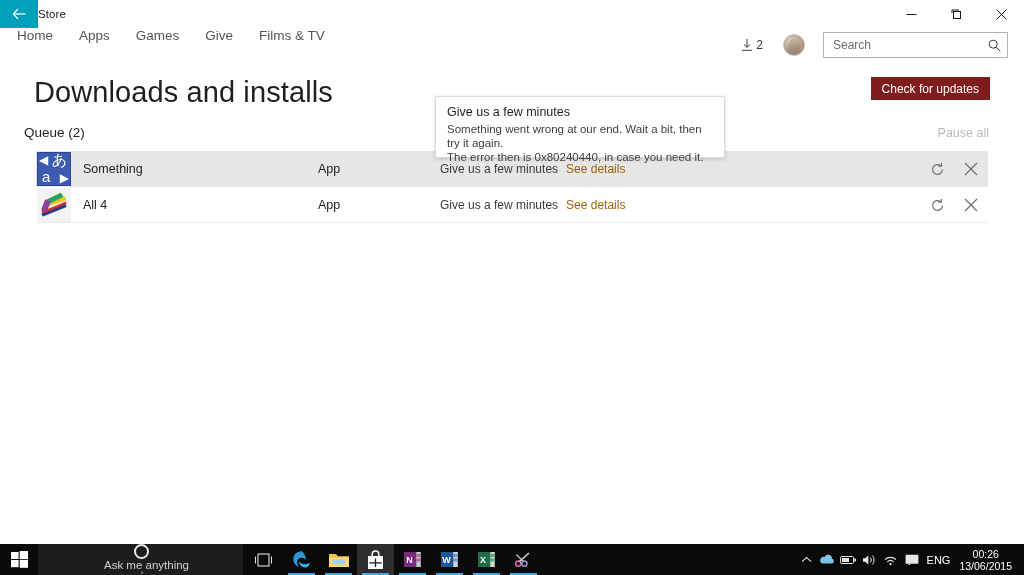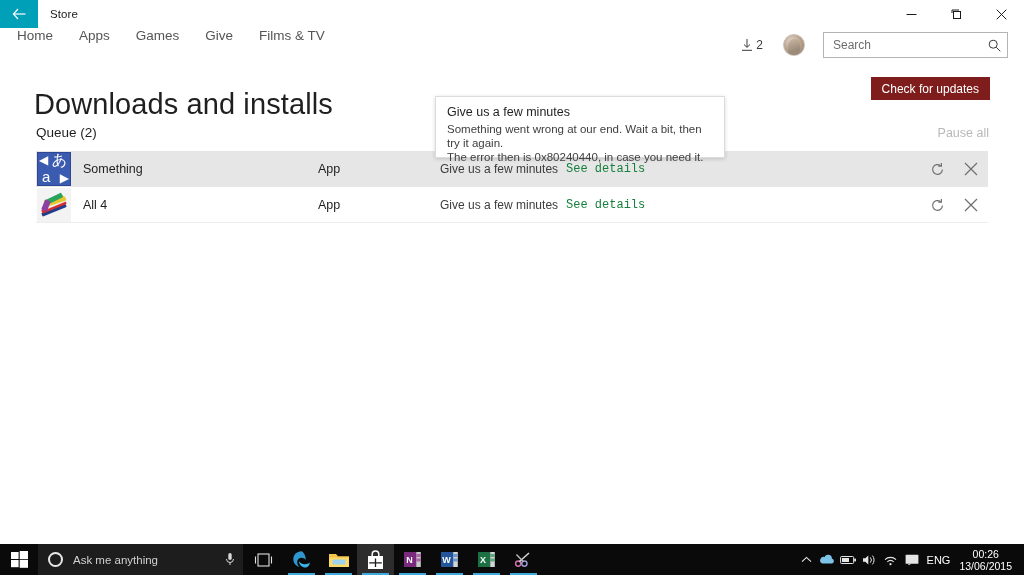--- a/index.html
+++ b/index.html
@@ -24,21 +24,21 @@
   }
   .back-btn {
     width: 38px; height: 28px;
     background: #00a0b8;
     display: flex; align-items: center; justify-content: center;
     cursor: pointer;
   }
   .back-btn svg { display: block; }
   .win-title {
     display: flex; align-items: center;
-    padding-left: 12px;
+    padding-left: 0;
     font-size: 11.5px; color: #1a1a1a;
     letter-spacing: .1px;
   }
   .win-ctrls {
     position: absolute; right: 0; top: 0;
     height: 28px; display: flex;
   }
   .win-ctrl {
     width: 45px; height: 28px;
     display: flex; align-items: center; justify-content: center;
@@ -91,34 +91,34 @@
   .searchbox input {
     border: 0; outline: 0; flex: 1;
     font-family: "Liberation Sans", sans-serif;
     font-size: 12px; color: #333;
     background: transparent;
   }
   .searchbox input::placeholder { color: #6d6d6d; }
 
   
   .page-title {
-    position: absolute; left: 34px; top: 88px;
+    position: absolute; left: 34px; top: 76px;
     font-size: 29px; font-weight: 300; color: #1f1f1f;
     letter-spacing: .1px;
   }
   .check-updates {
     position: absolute; right: 34px; top: 77px;
     background: #7f1d1d; color: #ffffff;
     border: 0; height: 23px; padding: 0 11px;
     font-family: "Liberation Sans", sans-serif;
     font-size: 12px; cursor: pointer;
   }
 
   .queue-header {
-    position: absolute; left: 36px; top: 125px;
+    position: absolute; left: 24px; top: 125px;
     font-size: 13.5px; color: #1f1f1f;
   }
   .pause-all {
     position: absolute; right: 35px; top: 126px;
     font-size: 12.5px; color: #b8b8b8;
     cursor: default;
   }
 
   
   .queue-list {
@@ -143,22 +143,22 @@
   }
   .row-type {
     width: 122px;
     font-size: 12.5px; color: #1f1f1f;
   }
   .row-status {
     font-size: 12px; color: #3c3c3c;
     white-space: nowrap;
   }
   .row-link {
-    font-size: 12px; color: #15803d;
-    margin-left: 8px; cursor: pointer; font-family: Liberation Mono, monospace;
+    font-size: 12px; color: #a16207;
+    margin-left: 8px; cursor: pointer;
   }
   .row-actions {
     position: absolute; right: 0; top: 0;
     height: 36px; display: flex; align-items: center;
   }
   .act-btn {
     width: 34px; height: 34px;
     display: flex; align-items: center; justify-content: center;
     cursor: pointer;
   }
@@ -224,21 +224,21 @@
     background: #0a0a0a;
     display: flex; align-items: stretch;
   }
   .start-btn {
     width: 38px; display: flex; align-items: center; justify-content: center;
     cursor: pointer;
   }
   .cortana {
     width: 205px; background: #1d1d1d;
     display: flex; align-items: center;
-    padding: 0 8px 0 10px; cursor: text;
+    padding: 0 8px 0 10px; cursor: text; flex-direction: column;
   }
   .cortana .circ {
     width: 15px; height: 15px; border-radius: 50%;
     border: 2px solid #e8e8e8; flex: 0 0 15px;
   }
   .cortana .ph {
     flex: 1; margin-left: 10px;
     font-size: 11.5px; color: #d0d0d0;
   }
   .taskview {

